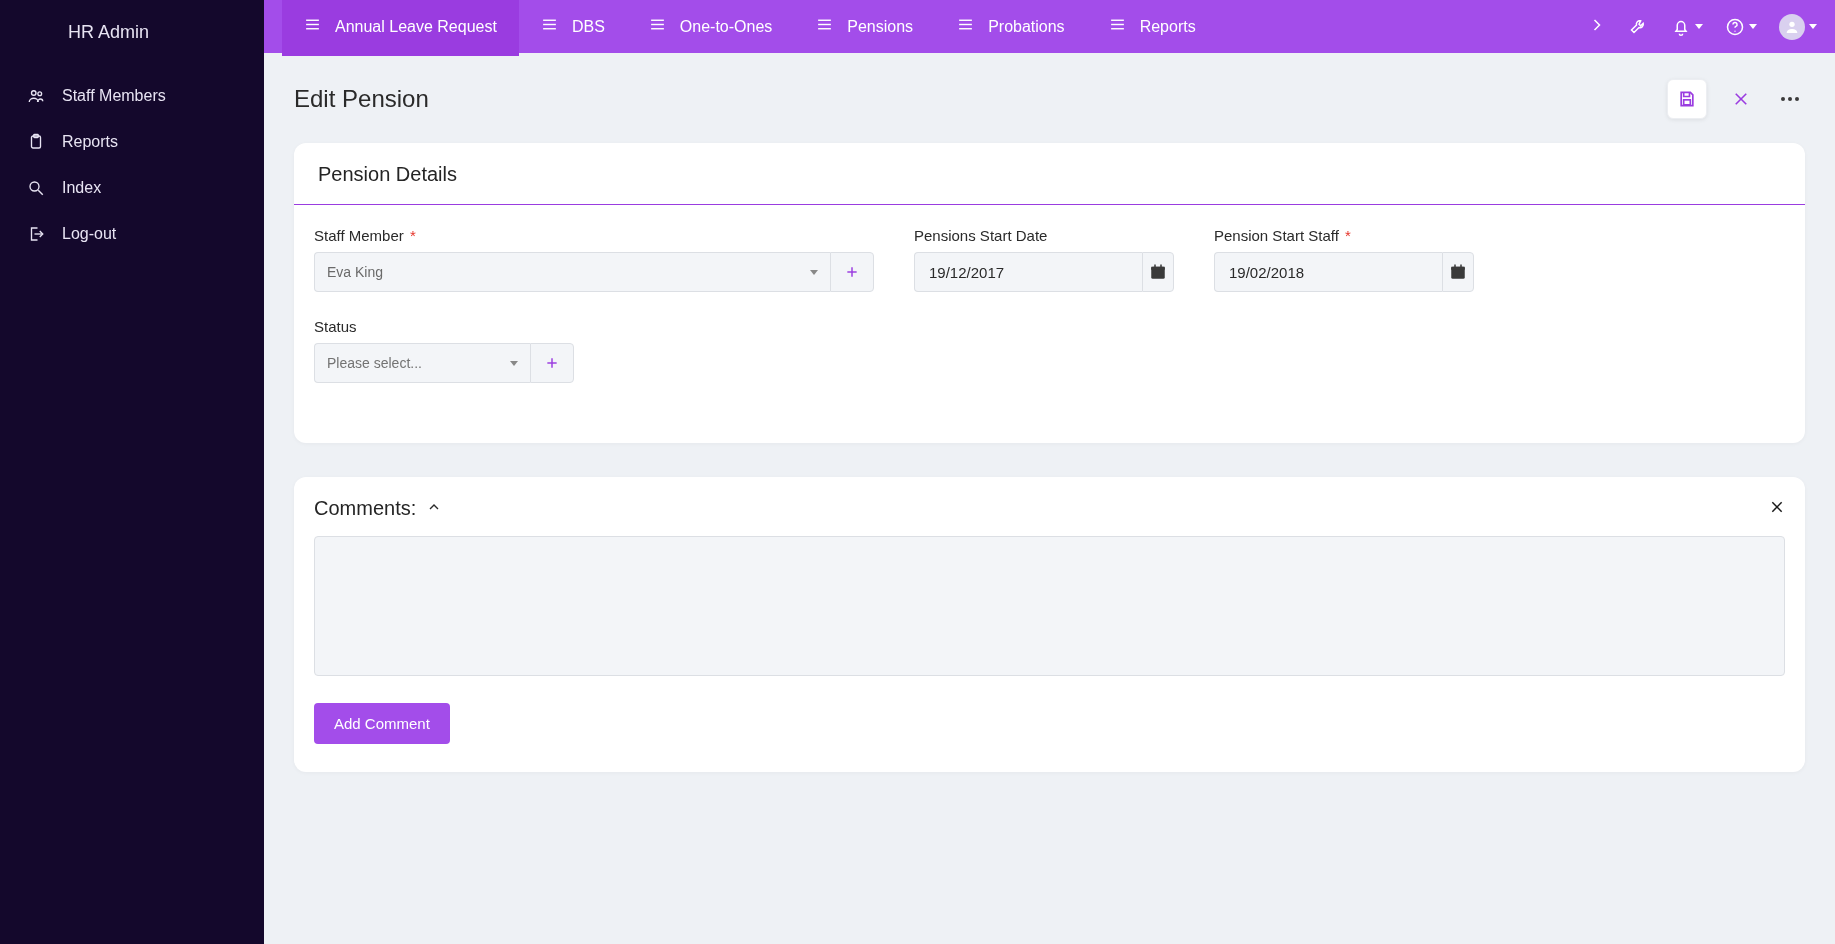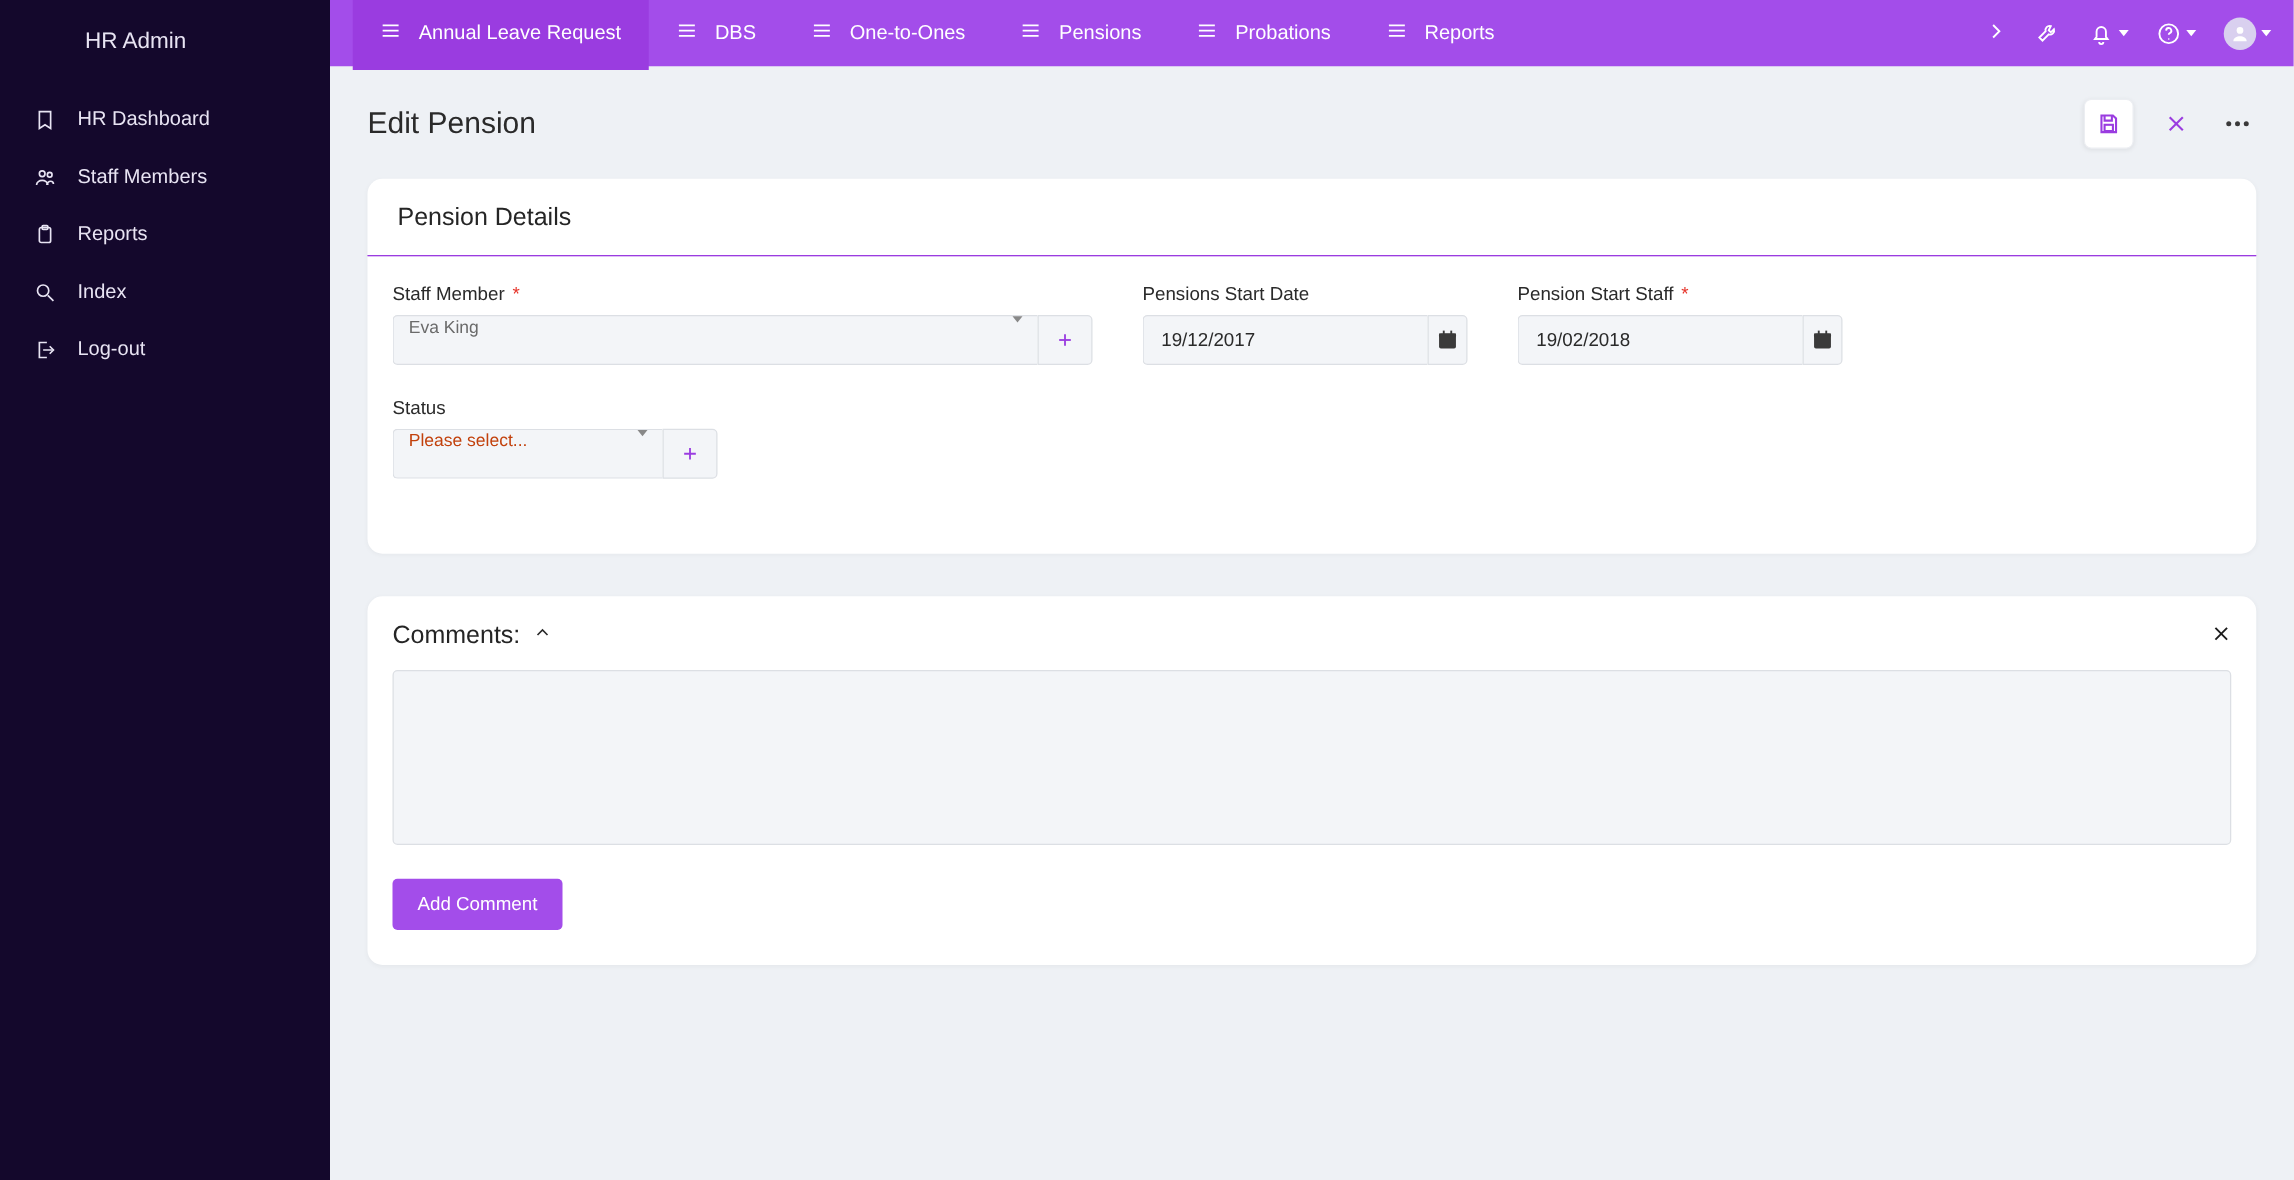--- a/index.html
+++ b/index.html
@@ -159,21 +159,21 @@
   .field{flex:1;min-width:200px;}
   .field.wide{flex:2 1 440px;max-width:560px;}
   .field.datew{flex:0 0 260px;}
   .field-label{display:block;font-size:15px;margin-bottom:8px;color:#2a2a2a;}
   .req{color:var(--required);margin-left:2px;}
   .combo{
     display:flex;align-items:stretch;height:40px;
   }
   .combo-input{
     flex:1;border:1px solid var(--field-border);border-right:none;border-radius:4px 0 0 4px;
-    background:var(--field-bg);padding:0 12px;display:flex;align-items:flex-start;justify-content:space-between;
+    background:var(--field-bg);padding:0 12px;display:flex;align-items:center;justify-content:space-between;
     color:#6a6a6a;cursor:pointer;
   }
   .combo-val{color:#6a6a6a;}
   .combo-caret{width:0;height:0;border-left:4px solid transparent;border-right:4px solid transparent;border-top:5px solid #888;}
   .combo-add{
     width:44px;border:1px solid var(--field-border);border-radius:0 4px 4px 0;background:var(--field-bg);
     display:flex;align-items:center;justify-content:center;cursor:pointer;
   }
   .combo-add svg{width:16px;height:16px;stroke:var(--purple);stroke-width:2.2;fill:none;}
   .date-wrap{display:flex;align-items:stretch;height:40px;}
@@ -182,21 +182,21 @@
     background:var(--field-bg);padding:0 14px;color:#2a2a2a;font-size:15px;
   }
   .date-btn{
     width:46px;border:1px solid var(--field-border);border-radius:0 4px 4px 0;background:var(--field-bg);
     display:flex;align-items:center;justify-content:center;cursor:pointer;
   }
   .date-btn svg{width:18px;height:18px;fill:#3a3a3a;}
 
   .status-field{width:260px;margin-top:26px;}
   .status-field .combo-input{flex:1;}
-  .placeholder{color:#c2410c;}
+  .placeholder{color:#737373;}
 
   
   .comments-head{
     display:flex;align-items:center;justify-content:space-between;
     padding:0 0 16px 0;
   }
   .comments-title-wrap{display:flex;align-items:center;gap:10px;font-size:20px;}
   .chev-up svg{width:16px;height:16px;stroke:#2a2a2a;stroke-width:2;fill:none;}
   .comments-close svg{width:16px;height:16px;stroke:#1a1a1a;stroke-width:2.2;fill:none;}
   .comments-box{
@@ -217,28 +217,20 @@
   <aside class="sidebar">
     <div class="sidebar-header">
       <div class="sidebar-title">HR Admin</div>
       <span class="pin">
         <svg viewBox="0 0 24 24">
             <path d="M12 2l3 6h4l-5 4 2 8-4-3-4 3 2-8-5-4h4z" fill="#e8e4f3" stroke="none"></path>
           </svg>
       </span>
     </div>
     <ul class="nav-list">
-      <li class="nav-item">
-        <span class="nav-icon">
-          <svg viewBox="0 0 24 24">
-              <path d="M6 3h12v18l-6-4-6 4z"></path>
-            </svg>
-        </span>
-        <span>HR Dashboard</span>
-      </li>
       <li class="nav-item">
         <span class="nav-icon">
           <svg viewBox="0 0 24 24">
               <circle cx="9" cy="8" r="3"></circle>
               <circle cx="17" cy="9" r="2.5"></circle>
               <path d="M3 20c0-3 3-5 6-5s6 2 6 5"></path>
               <path d="M14 20c0-2 2-4 4-4s3 1 3 3"></path>
             </svg>
         </span>
         <span>Staff Members</span>

